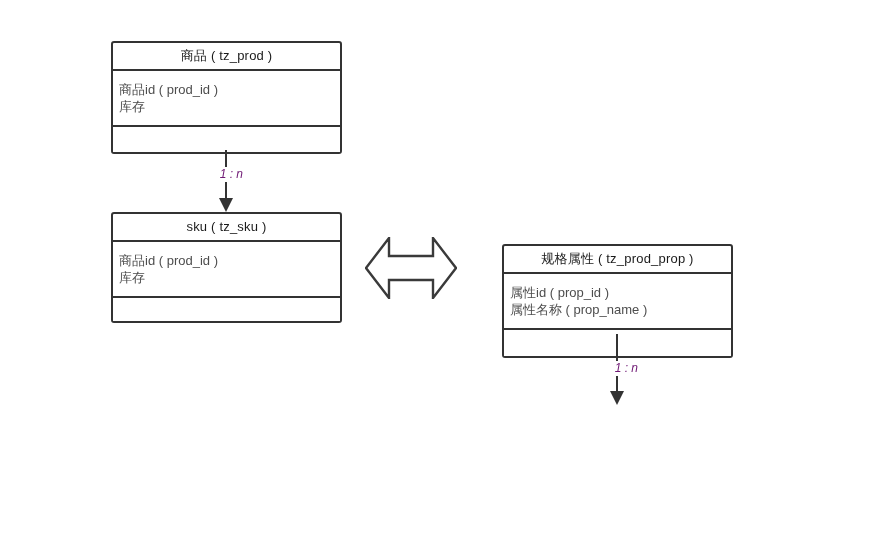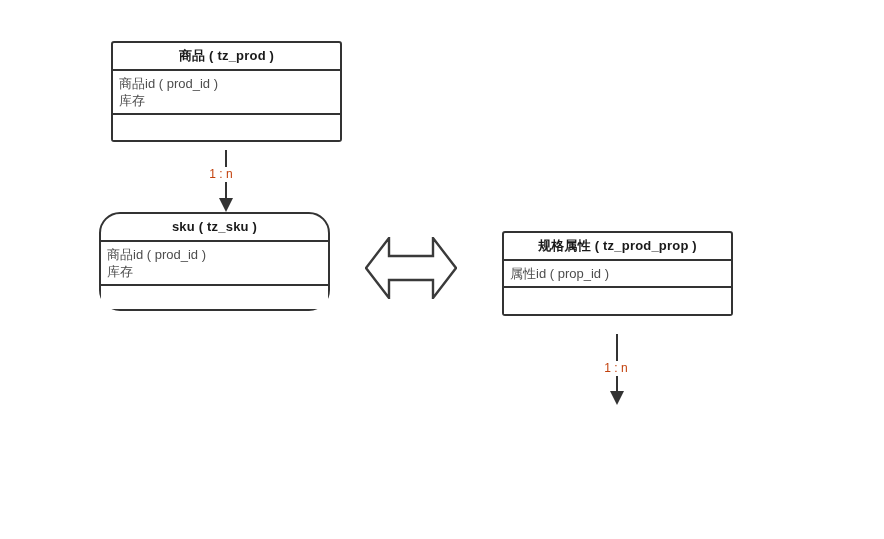--- a/index.html
+++ b/index.html
@@ -19,29 +19,29 @@
     position: absolute;
     width: 231px;
     box-sizing: border-box;
     background: #ffffff;
     border: 2px solid #333333;
     border-radius: 3px;
     font-size: 13px;
   }
   .ehead {
     text-align: center;
-    font-weight: bold;
+    font-weight: normal;
     color: #1a1a1a;
     line-height: 16px;
     padding: 5px 6px;
     border-bottom: 2px solid #333333;
     letter-spacing: 0.2px;
   }
   .ebody {
-    padding: 4px 6px;
+    padding: 10px 6px;
     color: #4d4d4d;
     line-height: 17px;
     border-bottom: 2px solid #333333;
   }
   .efield { white-space: nowrap; }
   .eempty { background: #ffffff; }
   .vline {
     position: absolute;
     width: 2px;
     background: #333333;
@@ -50,25 +50,26 @@
     position: absolute;
     width: 0;
     height: 0;
     border-left: 7px solid transparent;
     border-right: 7px solid transparent;
     border-top: 14px solid #333333;
   }
   .clabel {
     position: absolute;
     width: 44px;
-    text-align: center;
+    text-align: right;
     background: #ffffff;
-    color: #c2410c;
+    color: #701a75;
     font-size: 12px;
     line-height: 15px;
+    font-style: italic;
   }
   .dblarrow {
     position: absolute;
     left: 365px;
     top: 237px;
   }
 </style>
 </head>
 <body>
 
@@ -80,37 +81,38 @@
       <div class="efield">商品id ( prod_id )</div>
       <div class="efield">库存</div>
     </div>
     <div class="eempty" style="height:25px;"></div>
   </div>
 
   <div class="vline" style="left:225px; top:150px; height:48px;"></div>
   <div class="ahead" style="left:219px; top:198px;"></div>
   <div class="clabel" style="left:199px; top:167px;">1 : n</div>
 
-  <div class="etable" style="left:99px; top:212px;border-radius:21px;">
+  <div class="etable" style="left:111px; top:212px;">
     <div class="ehead">sku ( tz_sku )</div>
     <div class="ebody">
       <div class="efield">商品id ( prod_id )</div>
       <div class="efield">库存</div>
     </div>
     <div class="eempty" style="height:23px;"></div>
   </div>
 
   <svg class="dblarrow" width="92" height="62" viewBox="0 0 92 62">
     <polygon points="1,31 24,1 24,19 68,19 68,1 91,31 68,61 68,43 24,43 24,61" fill="#ffffff" stroke="#3a3a3a" stroke-width="2.4" stroke-linejoin="miter"></polygon>
   </svg>
 
-  <div class="etable" style="left:502px; top:231px;">
+  <div class="etable" style="left:502px; top:244px;">
     <div class="ehead">规格属性 ( tz_prod_prop )</div>
     <div class="ebody">
       <div class="efield">属性id ( prop_id )</div>
+      <div class="efield">属性名称 ( prop_name )</div>
     </div>
     <div class="eempty" style="height:26px;"></div>
   </div>
 
   <div class="vline" style="left:616px; top:334px; height:57px;"></div>
   <div class="ahead" style="left:610px; top:391px;"></div>
   <div class="clabel" style="left:594px; top:361px;">1 : n</div>
 
 
 </div>

